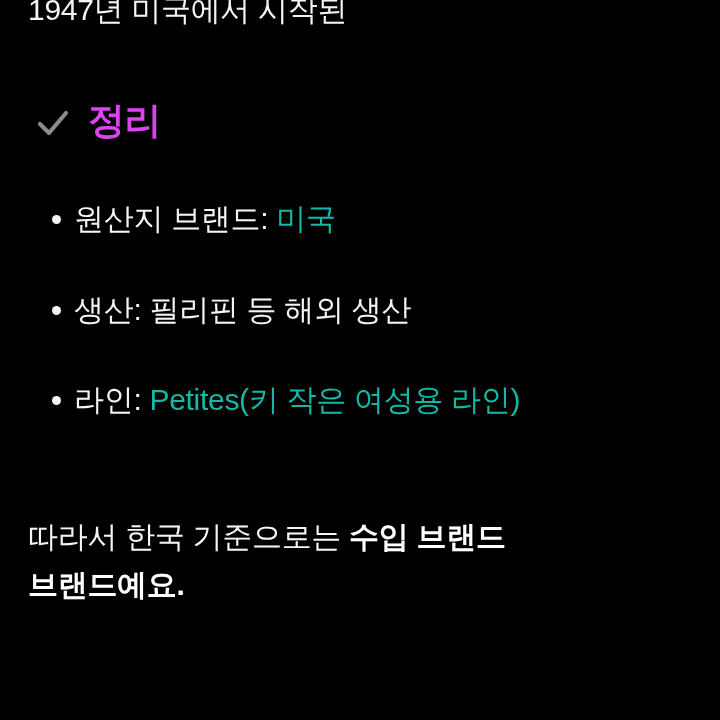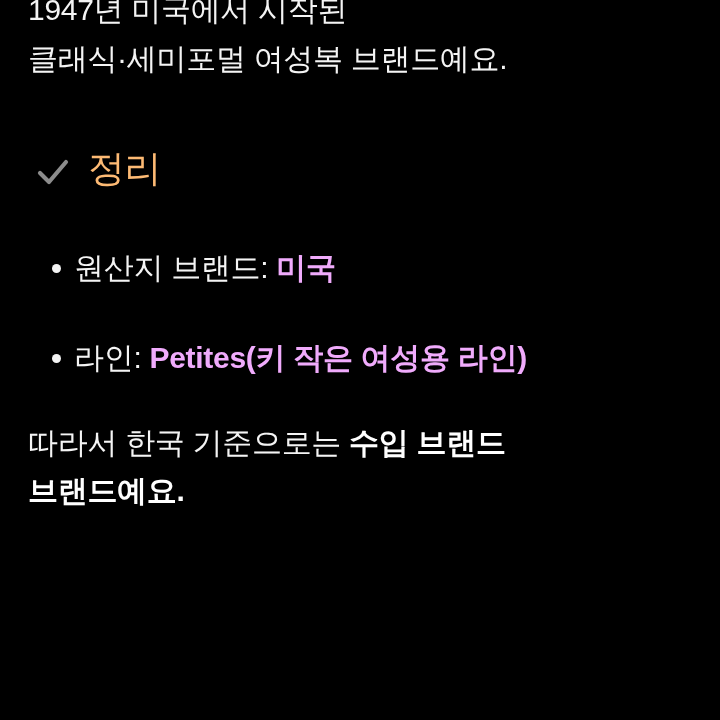--- a/index.html
+++ b/index.html
@@ -49,22 +49,22 @@
   }
   .check-icon {
     width: 34px;
     height: 34px;
     flex: 0 0 auto;
     display: block;
     margin-top: 6px;
   }
   .section-title {
     font-size: 37px;
-    font-weight: 400;
-    color: #fdba74;
+    font-weight: 700;
+    color: #d946ef;
     letter-spacing: -0.5px;
     line-height: 1.1;
   }
   .bullets {
     margin: 58px 0 0 0;
     padding: 0;
     list-style: none;
   }
   .bullets li {
     position: relative;
@@ -82,25 +82,25 @@
   .bullets li .dot {
     position: absolute;
     left: 24px;
     top: 16px;
     width: 9px;
     height: 9px;
     border-radius: 50%;
     background: #f4f4f4;
   }
   .bullets li b {
-    font-weight: 700;
-    color: #f0abfc;
+    font-weight: 400;
+    color: #14b8a6;
   }
   .closing {
-    margin-top: 40px;
+    margin-top: 92px;
     font-size: 30px;
     line-height: 1.62;
     color: #f4f4f4;
     letter-spacing: -0.3px;
   }
   .closing .line {
     display: block;
     white-space: nowrap;
   }
   .closing b {
@@ -109,37 +109,40 @@
   }
 </style>
 </head>
 <body>
 
 <div class="page">
   <div class="content">
 
     <div class="intro">
       <span class="line">1947년 미국에서 시작된</span>
-      <span class="line">클래식·세미포멀 여성복 브랜드예요.</span>
     </div>
 
     <div class="section-head">
       <svg class="check-icon" viewBox="0 0 34 34">
         <path d="M4 17 L13 26 L30 6" fill="none" stroke="#8c8c8c" stroke-width="4.2" stroke-linecap="round" stroke-linejoin="round"></path>
       </svg>
       <span class="section-title">정리</span>
     </div>
 
     <ul class="bullets">
       <li>
         <span class="dot"></span>
         <span>원산지 브랜드: </span><b>미국</b>
       </li>
       <li>
         <span class="dot"></span>
+        <span>생산: 필리핀 등 해외 생산</span><b></b>
+      </li>
+      <li>
+        <span class="dot"></span>
         <span>라인: </span><b>Petites(키 작은 여성용 라인)</b>
       </li>
     </ul>
 
     <div class="closing">
       <span class="line"><span>따라서 한국 기준으로는 </span><b>수입 브랜드</b></span>
       <span class="line"><b>브랜드예요.</b></span>
     </div>
 
   </div>

